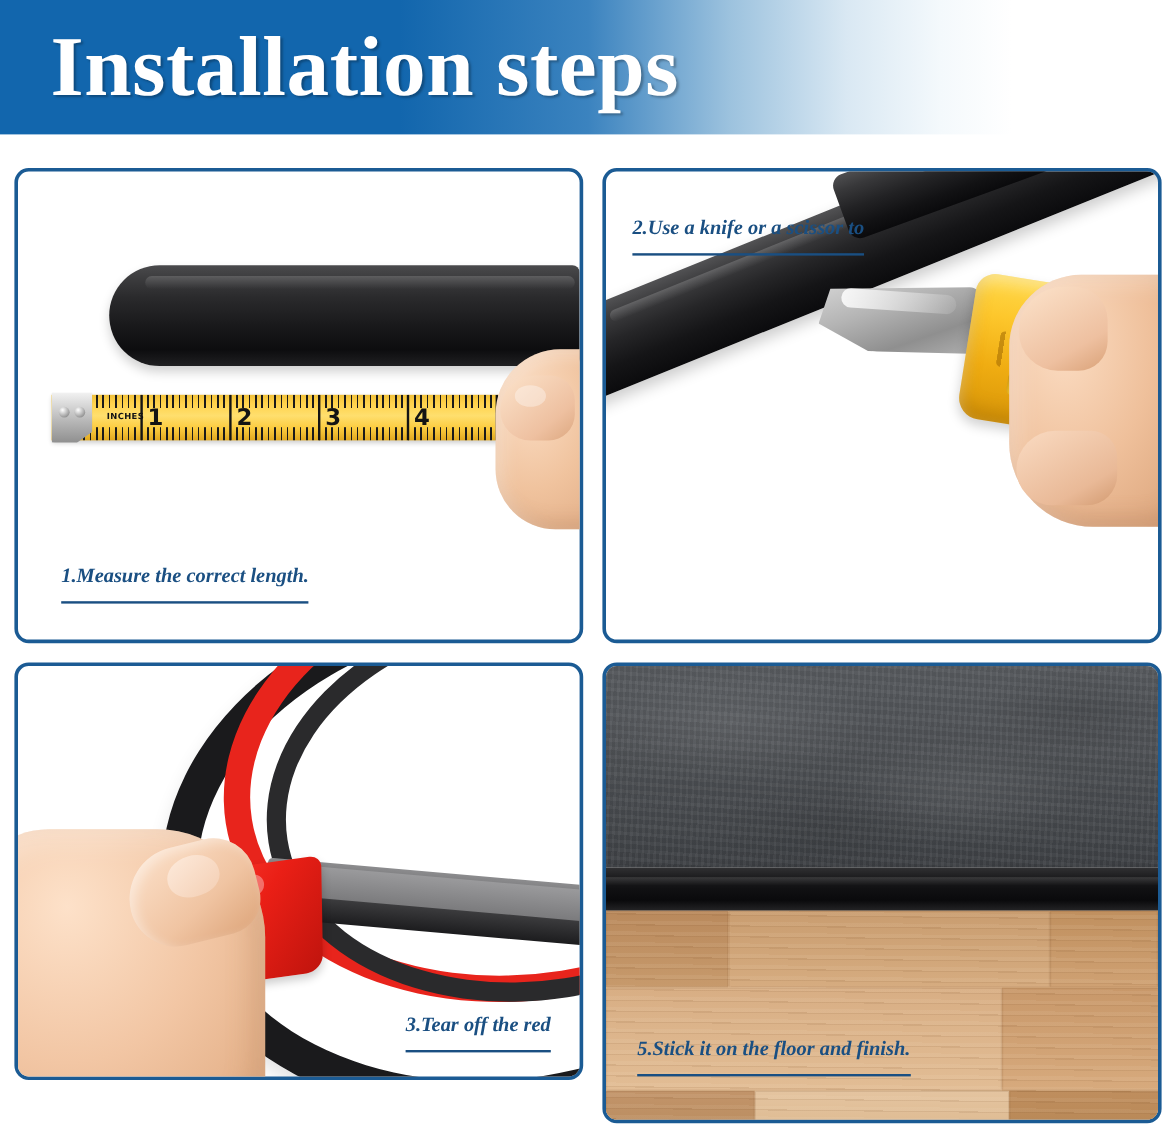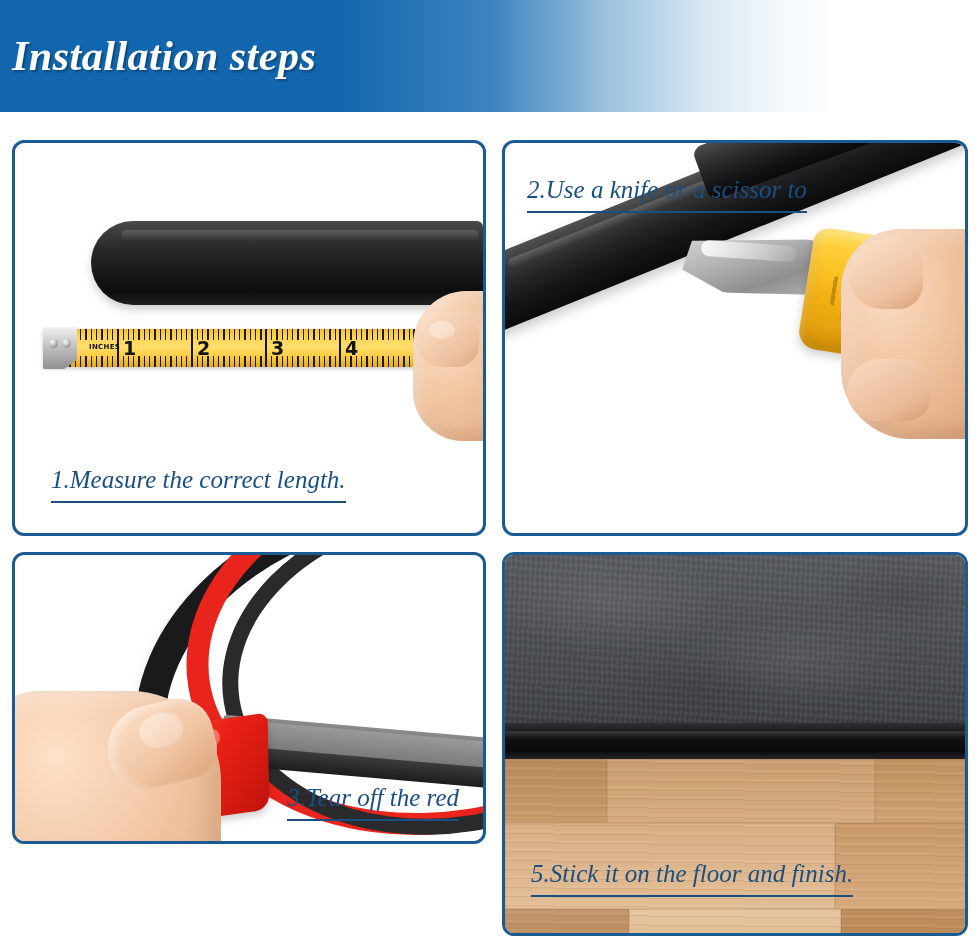--- a/index.html
+++ b/index.html
@@ -27,26 +27,25 @@
         #1266ad 34%,
         #3b83bf 50%,
         #9cc2de 62%,
         #d9e8f3 72%,
         #f4f9fc 80%,
         #ffffff 86%,
         #ffffff 100%);
   }
   .header-title {
     position: absolute;
-    left: 12px;
+    left: 42px;
     top: 18px;
     font-family: "Liberation Serif", "DejaVu Serif", serif;
-    font-style: italic;
     font-weight: bold;
-    font-size: 42px;
+    font-size: 71px;
     line-height: 76px;
     color: #ffffff;
     letter-spacing: 0.5px;
     text-shadow: 2px 2px 2px rgba(0,0,0,0.28);
     white-space: nowrap;
   }
 
   
   .panel-grid {
     position: absolute;
@@ -58,37 +57,37 @@
   .panel {
     position: absolute;
     border: 3px solid #1b5b94;
     border-radius: 12px;
     background: #ffffff;
     overflow: hidden;
     box-sizing: border-box;
   }
   .panel-1 { left: 0px;   top: 0px;   width: 474px; height: 396px; }
   .panel-2 { left: 490px; top: 0px;   width: 466px; height: 396px; }
-  .panel-3 { left: 0px;   top: 412px; width: 474px; height: 292px; }
+  .panel-3 { left: 0px;   top: 412px; width: 474px; height: 348px; }
   .panel-4 { left: 490px; top: 412px; width: 466px; height: 384px; }
 
   .photo {
     position: absolute;
     inset: 0;
     overflow: hidden;
   }
 
   
   .caption {
     position: absolute;
     z-index: 40;
     font-family: "Liberation Serif", "DejaVu Serif", serif;
     font-style: italic;
-    font-weight: normal;
-    font-size: 25px;
+    font-weight: bold;
+    font-size: 17px;
     line-height: 41px;
     color: #1a4f82;
     white-space: nowrap;
   }
   .caption .line {
     display: block;
     border-bottom: 2px solid #1a4f82;
     padding-bottom: 1px;
   }
   .cap-1 { left: 36px;  top: 316px; }

